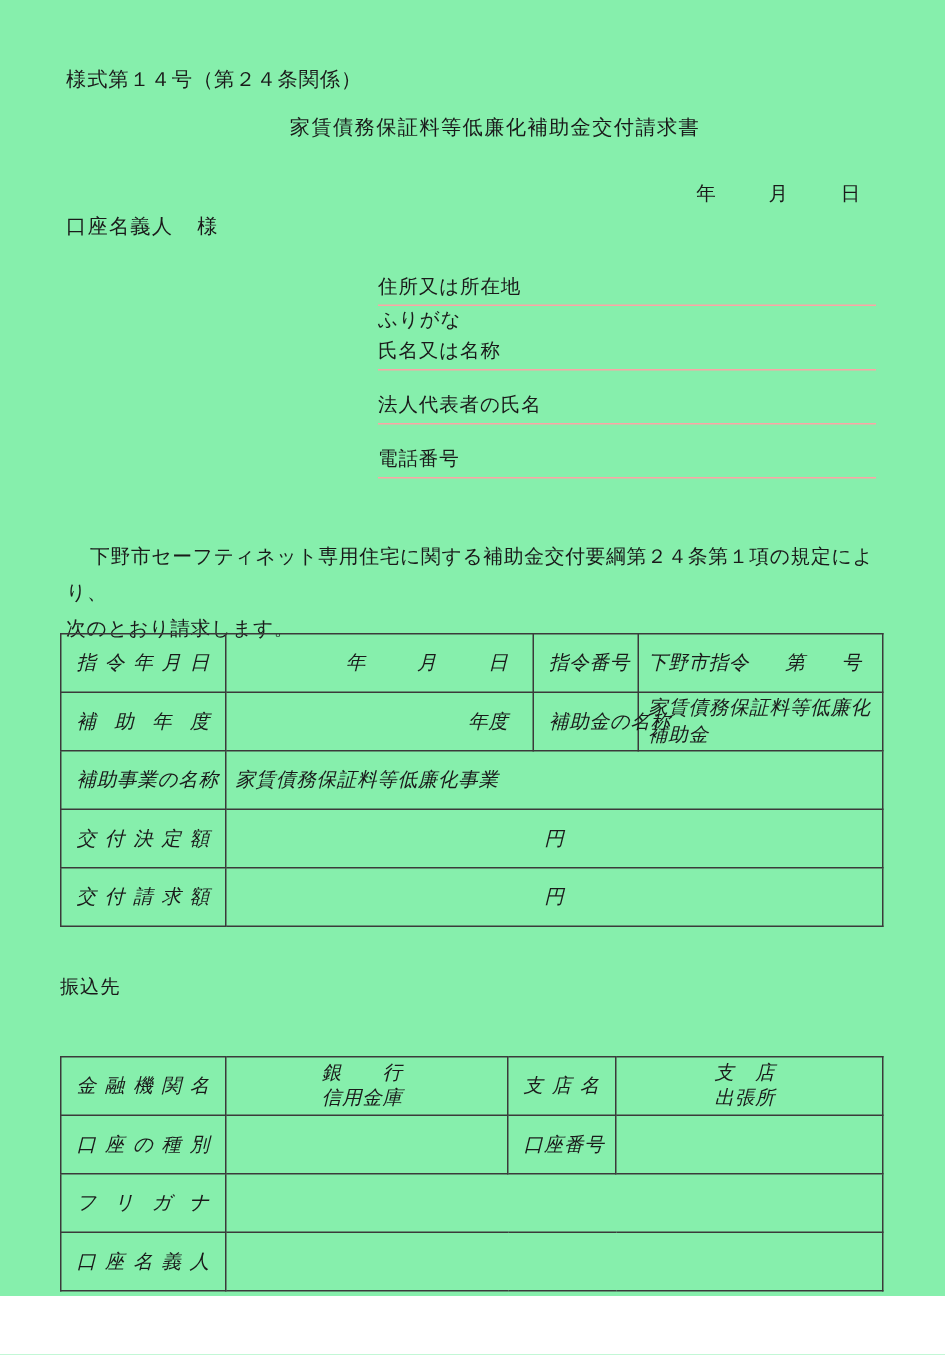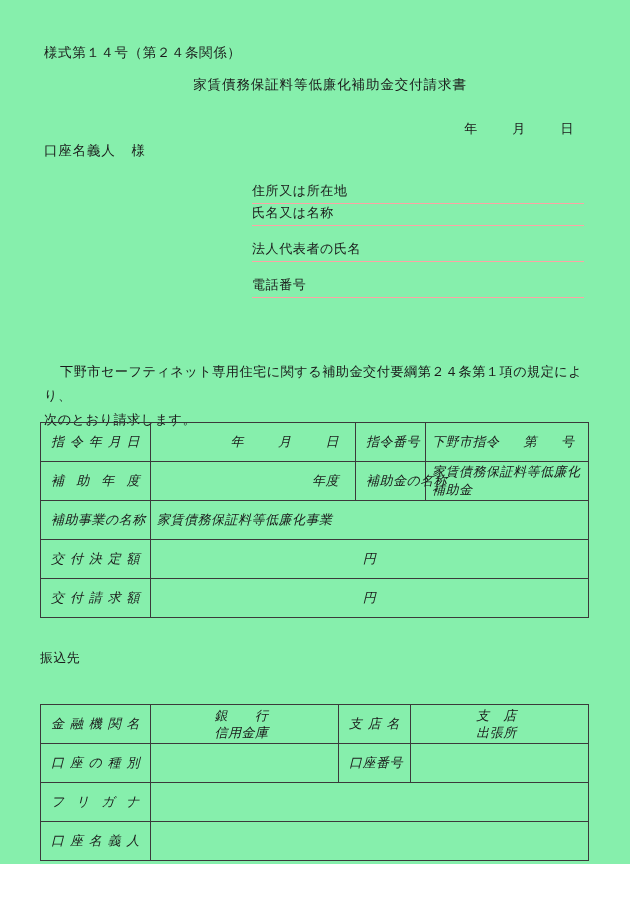--- a/index.html
+++ b/index.html
@@ -143,20 +143,23 @@
   </div>
 
   <div class="addressee">
     <span>口座名義人</span><span class="hon">様</span>
   </div>
 
   <div class="applicant">
     <div class="app-row ruled">
       <span>住所又は所在地</span>
     </div>
+    <div class="app-row">
+      <span>ふりがな</span>
+    </div>
     <div class="app-row ruled">
       <span>氏名又は名称</span>
     </div>
     <div class="app-row gap"></div>
     <div class="app-row ruled">
       <span>法人代表者の氏名</span>
     </div>
     <div class="app-row gap"></div>
     <div class="app-row ruled">
       <span>電話番号</span>

